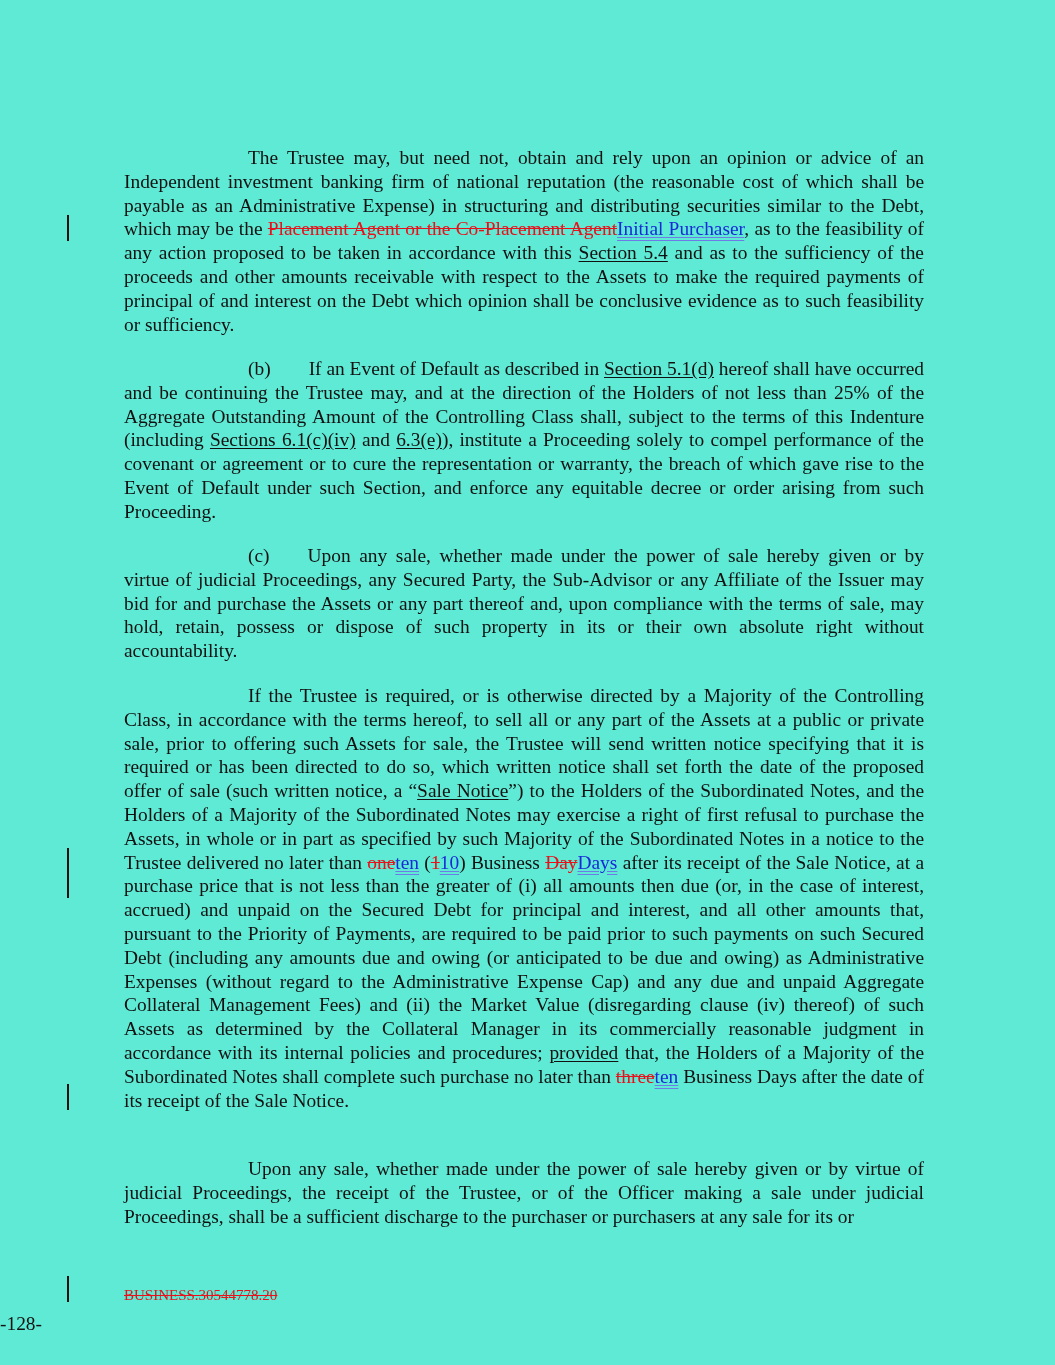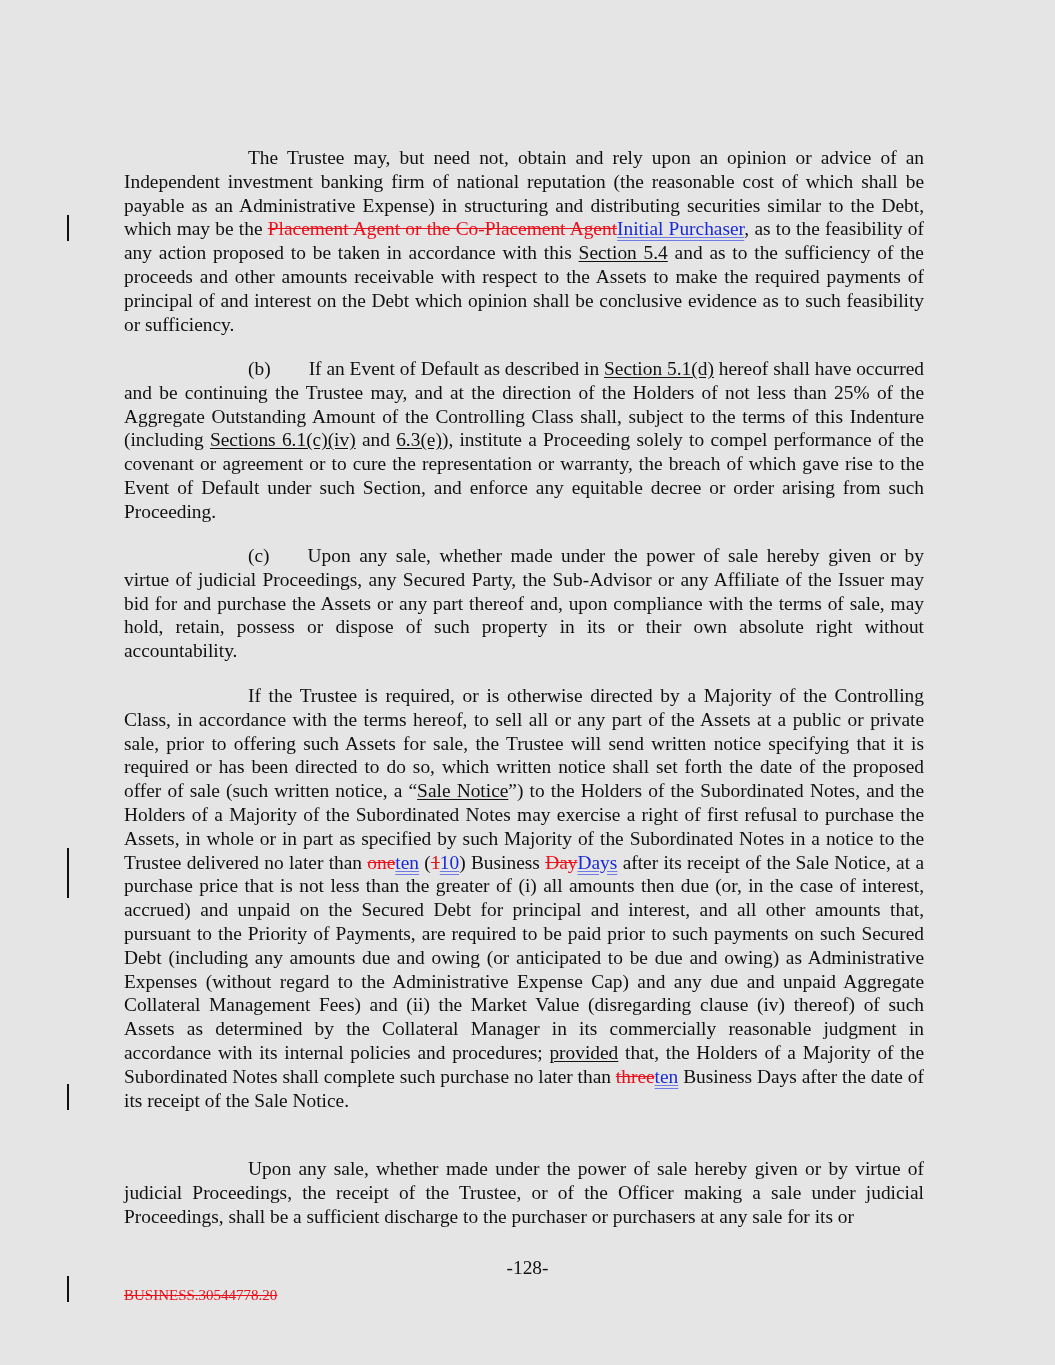--- a/index.html
+++ b/index.html
@@ -1,34 +1,34 @@
 <!DOCTYPE html>
 <html><head>
 <meta charset="utf-8">
 <style>
   html, body { margin: 0; padding: 0; background: #ffffff; }
   body { width: 1055px; height: 1365px; position: relative; overflow: hidden; }
   .page {
     position: absolute; left: 0; top: 0; width: 1055px; height: 1365px;
-    background: #e5e5e5;
+    background: #5eead4;
     font-family: "Liberation Serif", "DejaVu Serif", serif;
     font-size: 19.4px; color: #111111;
   }
   .para {
     position: absolute; left: 124px; width: 800px;
     line-height: 23.8px; text-align: justify; text-align-last: left;
     margin: 0;
   }
   .indent { display: inline-block; width: 124px; }
   .label-gap { display: inline-block; width: 38px; }
   .u { text-decoration: underline; text-underline-offset: 2px; }
   .del { color: #e8101a; text-decoration: line-through; text-decoration-color: #e8101a; }
   .ins { color: #1a2ad8; text-decoration: underline double; text-decoration-color: #6f7ae6; text-underline-offset: 2px; }
   .changebar { position: absolute; left: 67px; width: 2px; background: #111111; }
-  .page-num { position: absolute; top: 1257px; left: 0; width: 1055px; text-align: center; font-size: 19.4px; }
+  .page-num { position: absolute; top: 1313px; left: 0; width: 1055px; font-size: 19.4px; }
   .footer-id { position: absolute; left: 124px; top: 1287px; font-size: 15px; color: #e8101a; text-decoration: line-through; }
 </style>
 </head>
 <body>
 
 <div class="page">
 
   <div class="changebar" style="top:215px;height:26px;"></div>
   <div class="changebar" style="top:848px;height:50px;"></div>
   <div class="changebar" style="top:1084px;height:26px;"></div>

